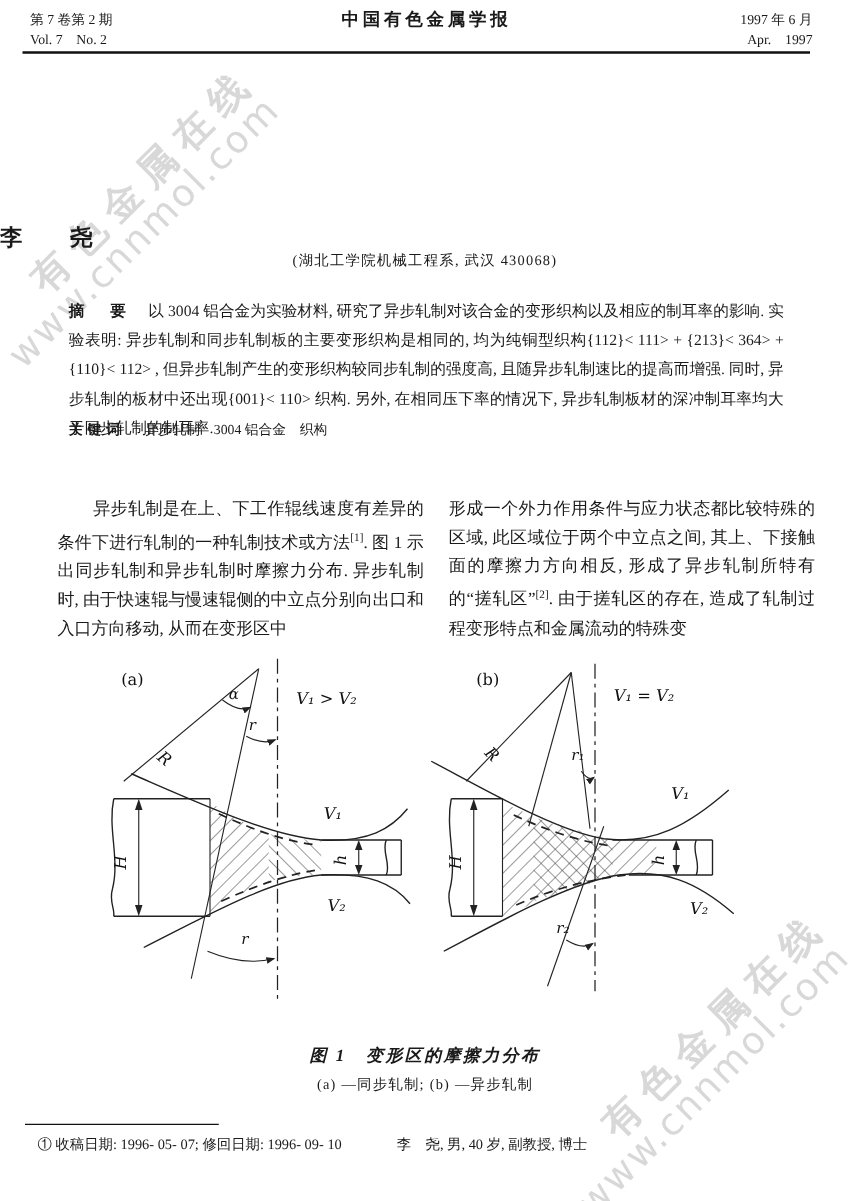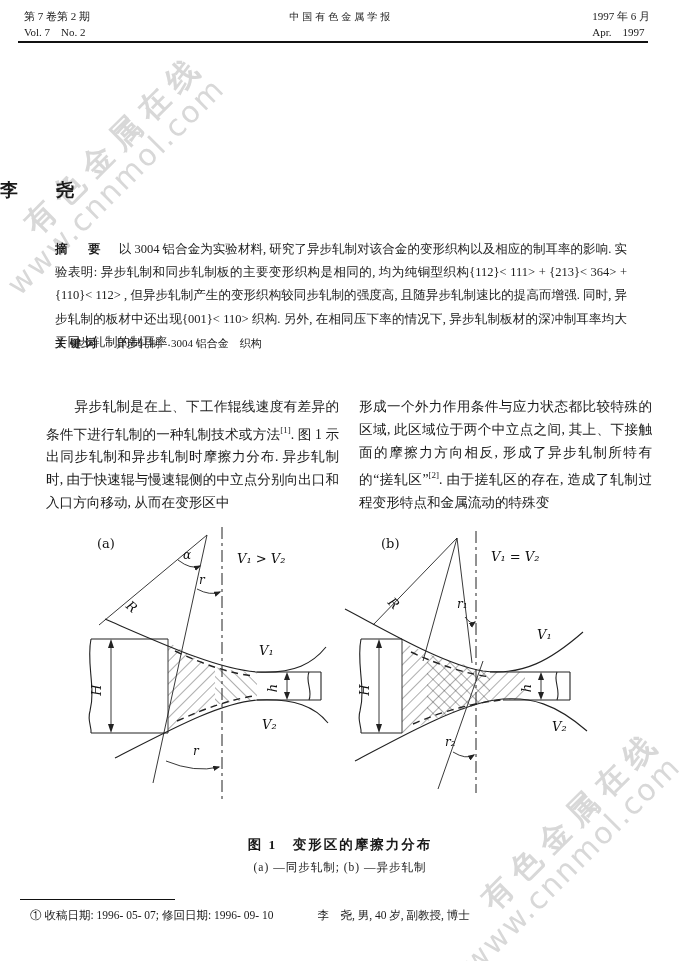--- a/index.html
+++ b/index.html
@@ -7,23 +7,23 @@
         font-family:"Liberation Serif","DejaVu Serif",serif;color:#1a1a1a;overflow:hidden;}
   .blk{position:absolute;z-index:1;}
   
   .wm{position:absolute;z-index:0;white-space:nowrap;color:#d8d8d8;
       transform-origin:left center;transform:rotate(-45deg);pointer-events:none;}
   .wm-cn{font-size:31px;letter-spacing:9px;font-weight:bold;}
   .wm-url{font-size:30px;font-family:"DejaVu Sans","Liberation Sans",sans-serif;letter-spacing:2px;}
   
   .header{left:24px;right:30px;top:8px;display:flex;justify-content:space-between;gap:28px;}
   .h-side{font-size:11px;line-height:16px;}
-  .h-right{}
+  .h-right{text-align:right;}
   .h-center{text-align:center;}
-  .h-cn{font-size:10px;font-weight:normal;letter-spacing:3px;line-height:17px;}
+  .h-cn{font-size:14px;font-weight:bold;letter-spacing:3px;line-height:17px;}
   .h-en{font-size:13px;font-weight:bold;line-height:16px;}
   .header-rule{left:18px;right:32px;top:41px;border-top:2px solid #111;height:0;}
   
   .title{left:0;right:0;top:66px;text-align:center;
          font-family:"Liberation Sans","DejaVu Sans",sans-serif;
          font-weight:bold;font-size:28px;letter-spacing:4px;line-height:53px;}
   .title sup{font-size:12px;letter-spacing:0;}
   .author{left:0;right:0;top:178px;font-size:18px;letter-spacing:10px;font-weight:bold;}
   .affil{left:0;right:0;top:201px;text-align:center;font-size:11.5px;letter-spacing:1px;}
   
@@ -40,21 +40,21 @@
   .fig-svg{left:25px;top:521px;}
   svg .ln{stroke:#222;stroke-width:1.1;fill:none;}
   svg .thin{stroke:#222;stroke-width:0.9;fill:none;}
   svg .cl{stroke:#222;stroke-width:1;fill:none;stroke-dasharray:12 4 3 4;}
   svg .dash{stroke:#222;stroke-width:1.4;fill:none;stroke-dasharray:7 5;}
   svg text{fill:#111;font-size:13px;font-style:italic;
            font-family:"DejaVu Serif","DejaVu Sans",serif;}
   svg text.tag{font-style:normal;font-size:13px;}
   svg text.sm{font-size:12px;}
   svg .tri{fill:#222;stroke:none;}
-  .fig-caption{left:0;right:0;top:836px;text-align:center;font-weight:bold;font-size:13.5px;letter-spacing:2px;}
+  .fig-caption{left:0;right:0;top:836px;text-align:center;font-weight:bold;font-size:13.5px;letter-spacing:2px;font-style:italic;}
   .fig-subcaption{left:0;right:0;top:860px;text-align:center;font-size:11.5px;letter-spacing:1px;}
   
   .footnote-rule{left:20px;top:899px;width:155px;border-top:1.5px solid #111;height:0;}
   .footnote{left:30px;right:12px;top:908px;font-size:11.5px;margin:0;}
   .footnote .bio{margin-left:44px;}
 </style>
 </head>
 <body>
 
 <div class="page">
@@ -74,20 +74,21 @@
     </div>
     <div class="h-side h-right">
       <div>1997 年 6 月</div>
       <div>Apr.　1997</div>
     </div>
   </div>
   <div class="blk header-rule"></div>
 
 
   <div class="blk author">李　尧</div>
+  <div class="blk affil">(湖北工学院机械工程系, 武汉 430068)</div>
 
   <p class="blk abstract"><b>摘　要</b><span>以 3004 铝合金为实验材料, 研究了异步轧制对该合金的变形织构以及相应的制耳率的影响. 实验表明: 异步轧制和同步轧制板的主要变形织构是相同的, 均为纯铜型织构{112}&lt; 111&gt; + {213}&lt; 364&gt; + {110}&lt; 112&gt; , 但异步轧制产生的变形织构较同步轧制的强度高, 且随异步轧制速比的提高而增强. 同时, 异步轧制的板材中还出现{001}&lt; 110&gt; 织构. 另外, 在相同压下率的情况下, 异步轧制板材的深冲制耳率均大于同步轧制的制耳率.</span></p>
 
   <p class="blk keywords"><b>关键词</b><span>异步轧制　3004 铝合金　织构</span></p>
 
   <div class="blk columns">
     <p class="col-left"><span>异步轧制是在上、下工作辊线速度有差异的条件下进行轧制的一种轧制技术或方法</span><sup class="ref">[1]</sup><span>. 图 1 示出同步轧制和异步轧制时摩擦力分布. 异步轧制时, 由于快速辊与慢速辊侧的中立点分别向出口和入口方向移动, 从而在变形区中</span></p>
     <p class="col-right"><span>形成一个外力作用条件与应力状态都比较特殊的区域, 此区域位于两个中立点之间, 其上、下接触面的摩擦力方向相反, 形成了异步轧制所特有的“搓轧区”</span><sup class="ref">[2]</sup><span>. 由于搓轧区的存在, 造成了轧制过程变形特点和金属流动的特殊变</span></p>
   </div>
 

